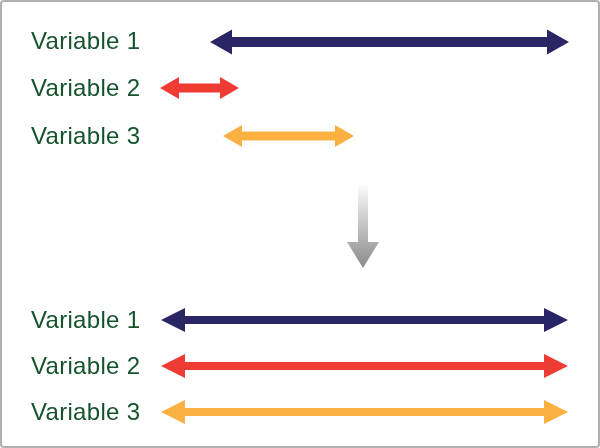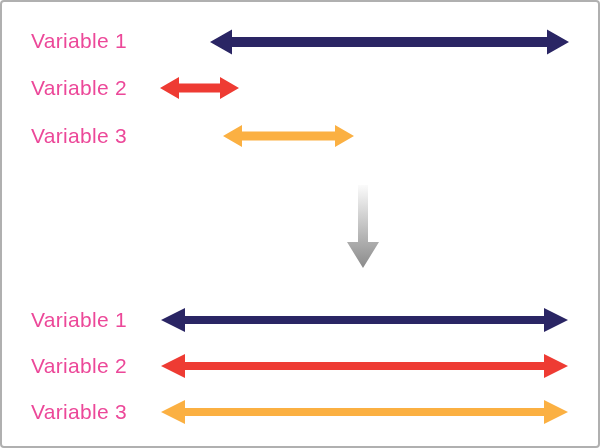--- a/index.html
+++ b/index.html
@@ -17,23 +17,23 @@
   .arrow-layer {
     position: absolute;
     left: 0; top: 0;
     width: 600px; height: 448px;
   }
   .var-label {
     position: absolute;
     left: 29px;
     height: 26px;
     line-height: 26px;
-    font-size: 21px;
+    font-size: 24px;
     letter-spacing: 0.3px;
-    color: #ec4899;
+    color: #14532d;
     white-space: nowrap;
     user-select: none;
   }
   .r1 { top: 26px; }
   .r2 { top: 73px; }
   .r3 { top: 121px; }
   .r4 { top: 305px; }
   .r5 { top: 351px; }
   .r6 { top: 397px; }
 </style>

